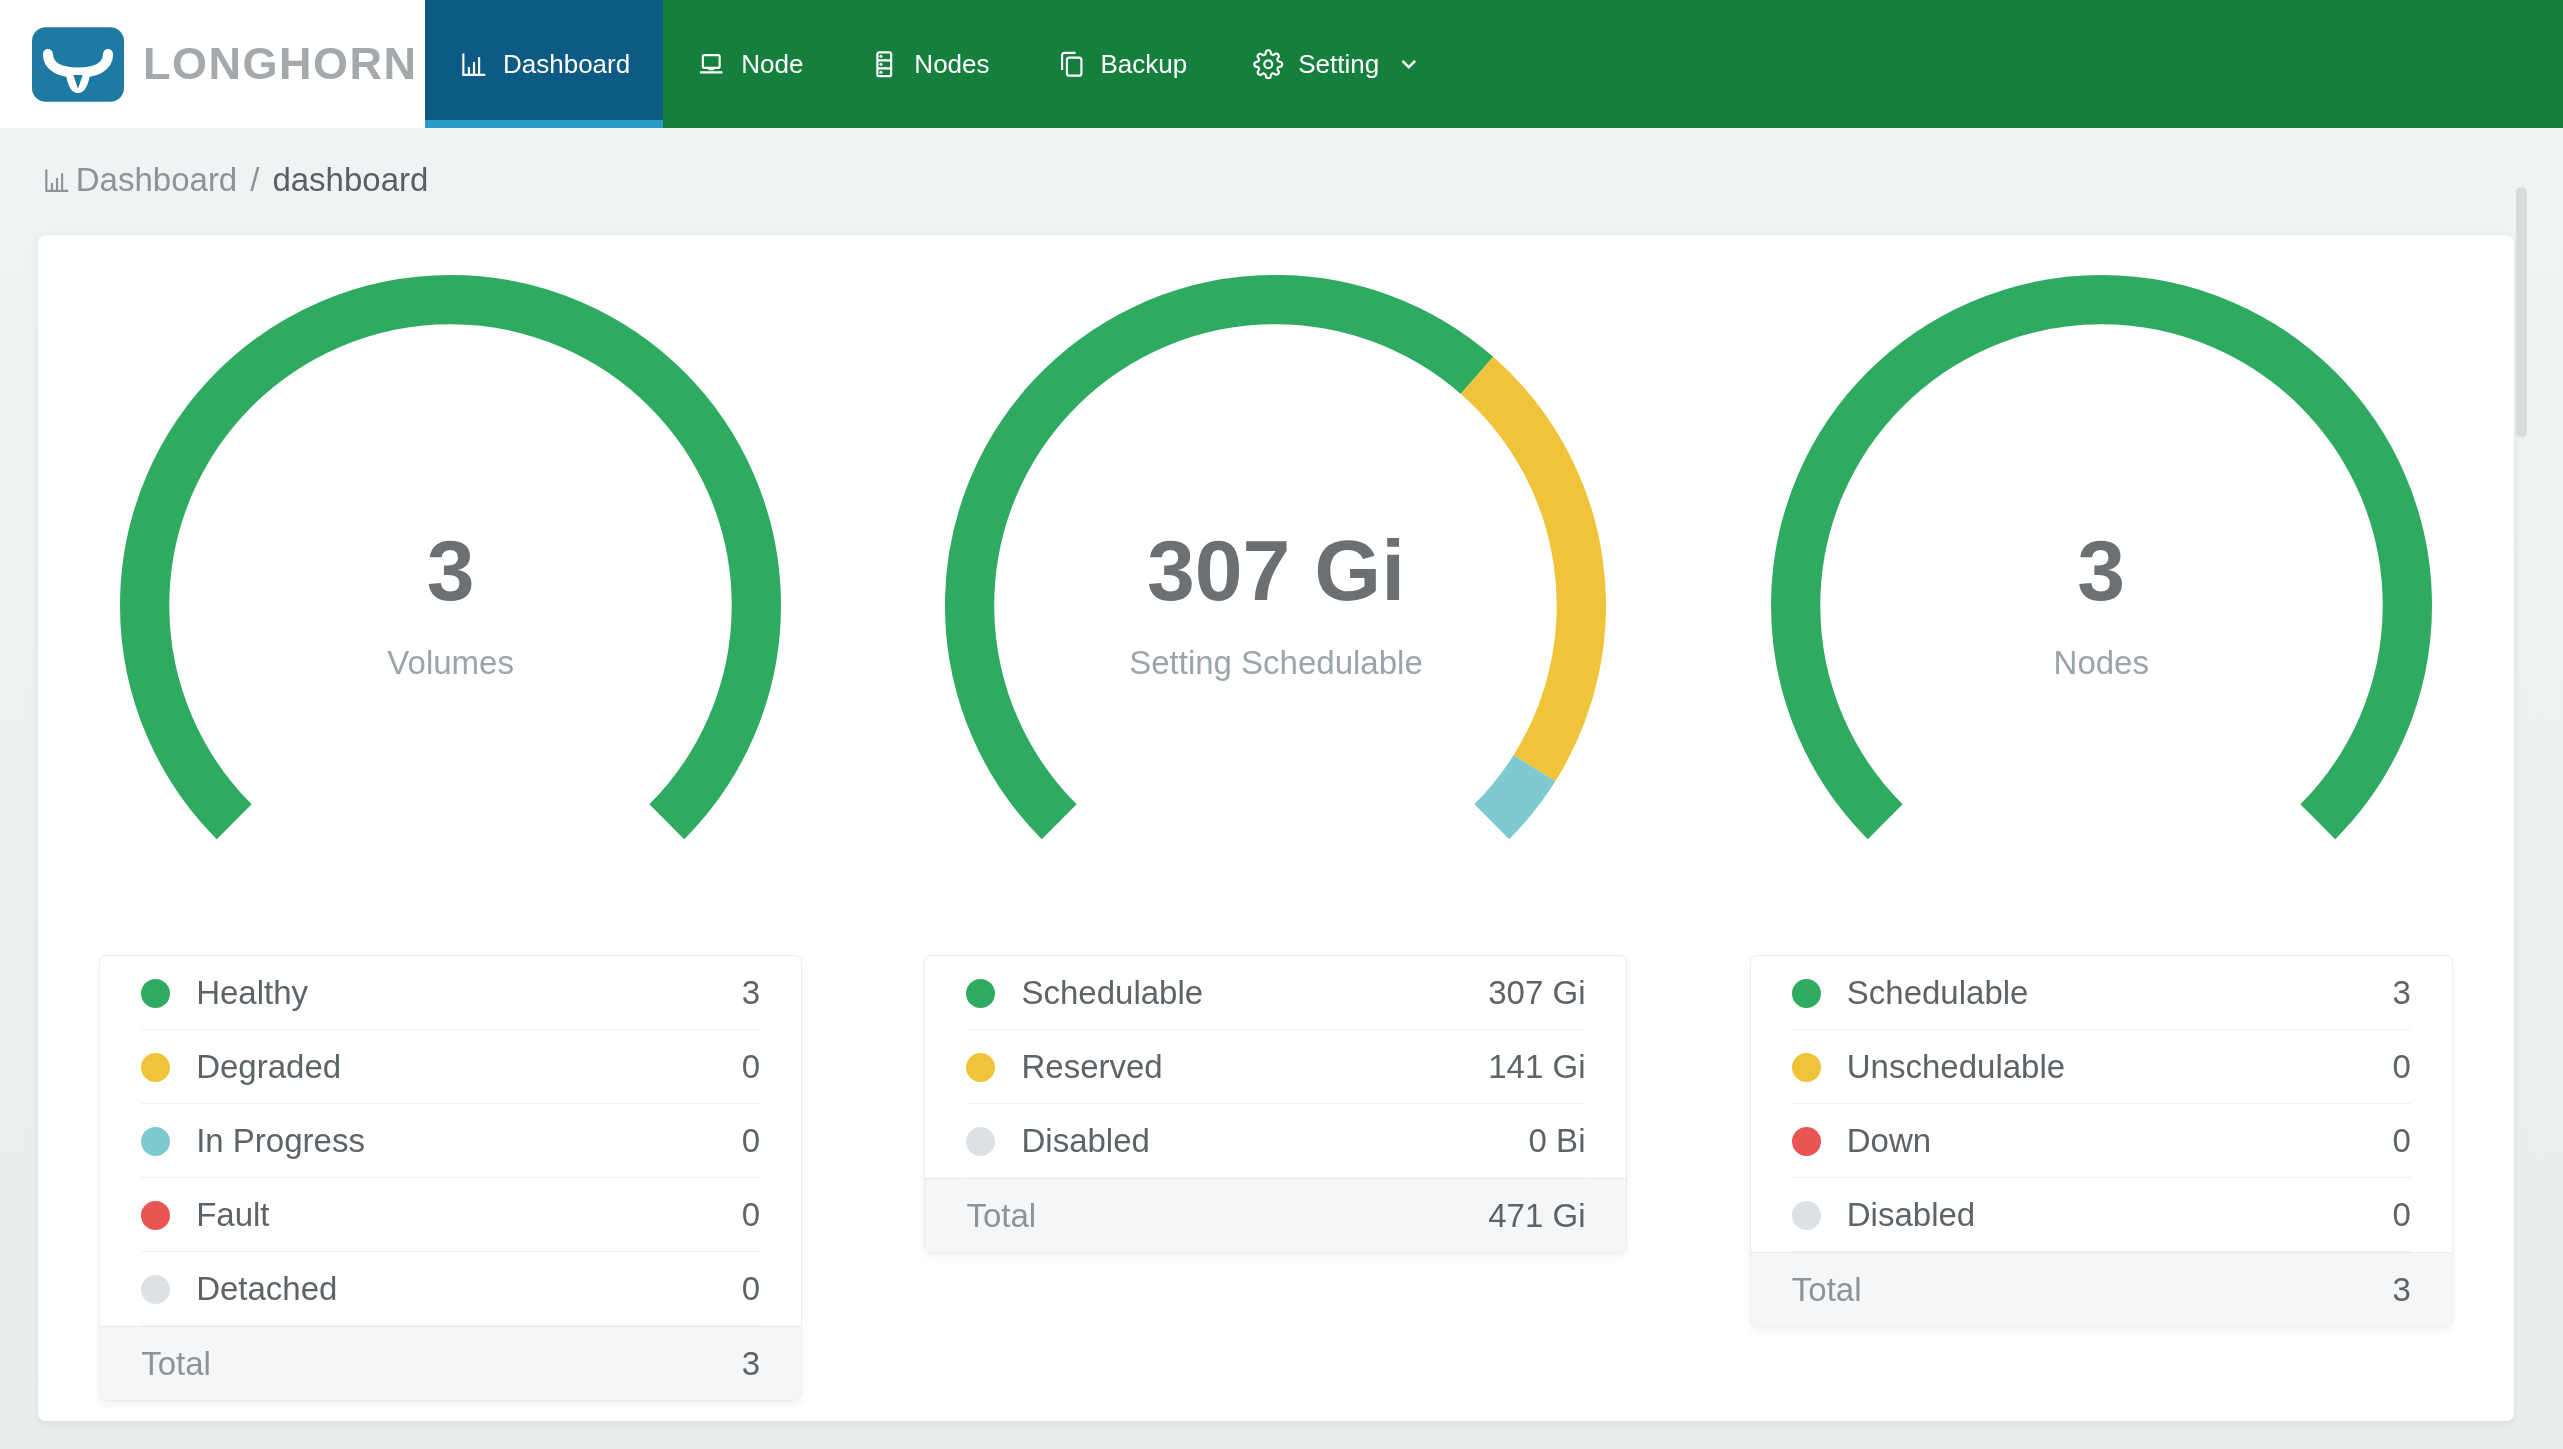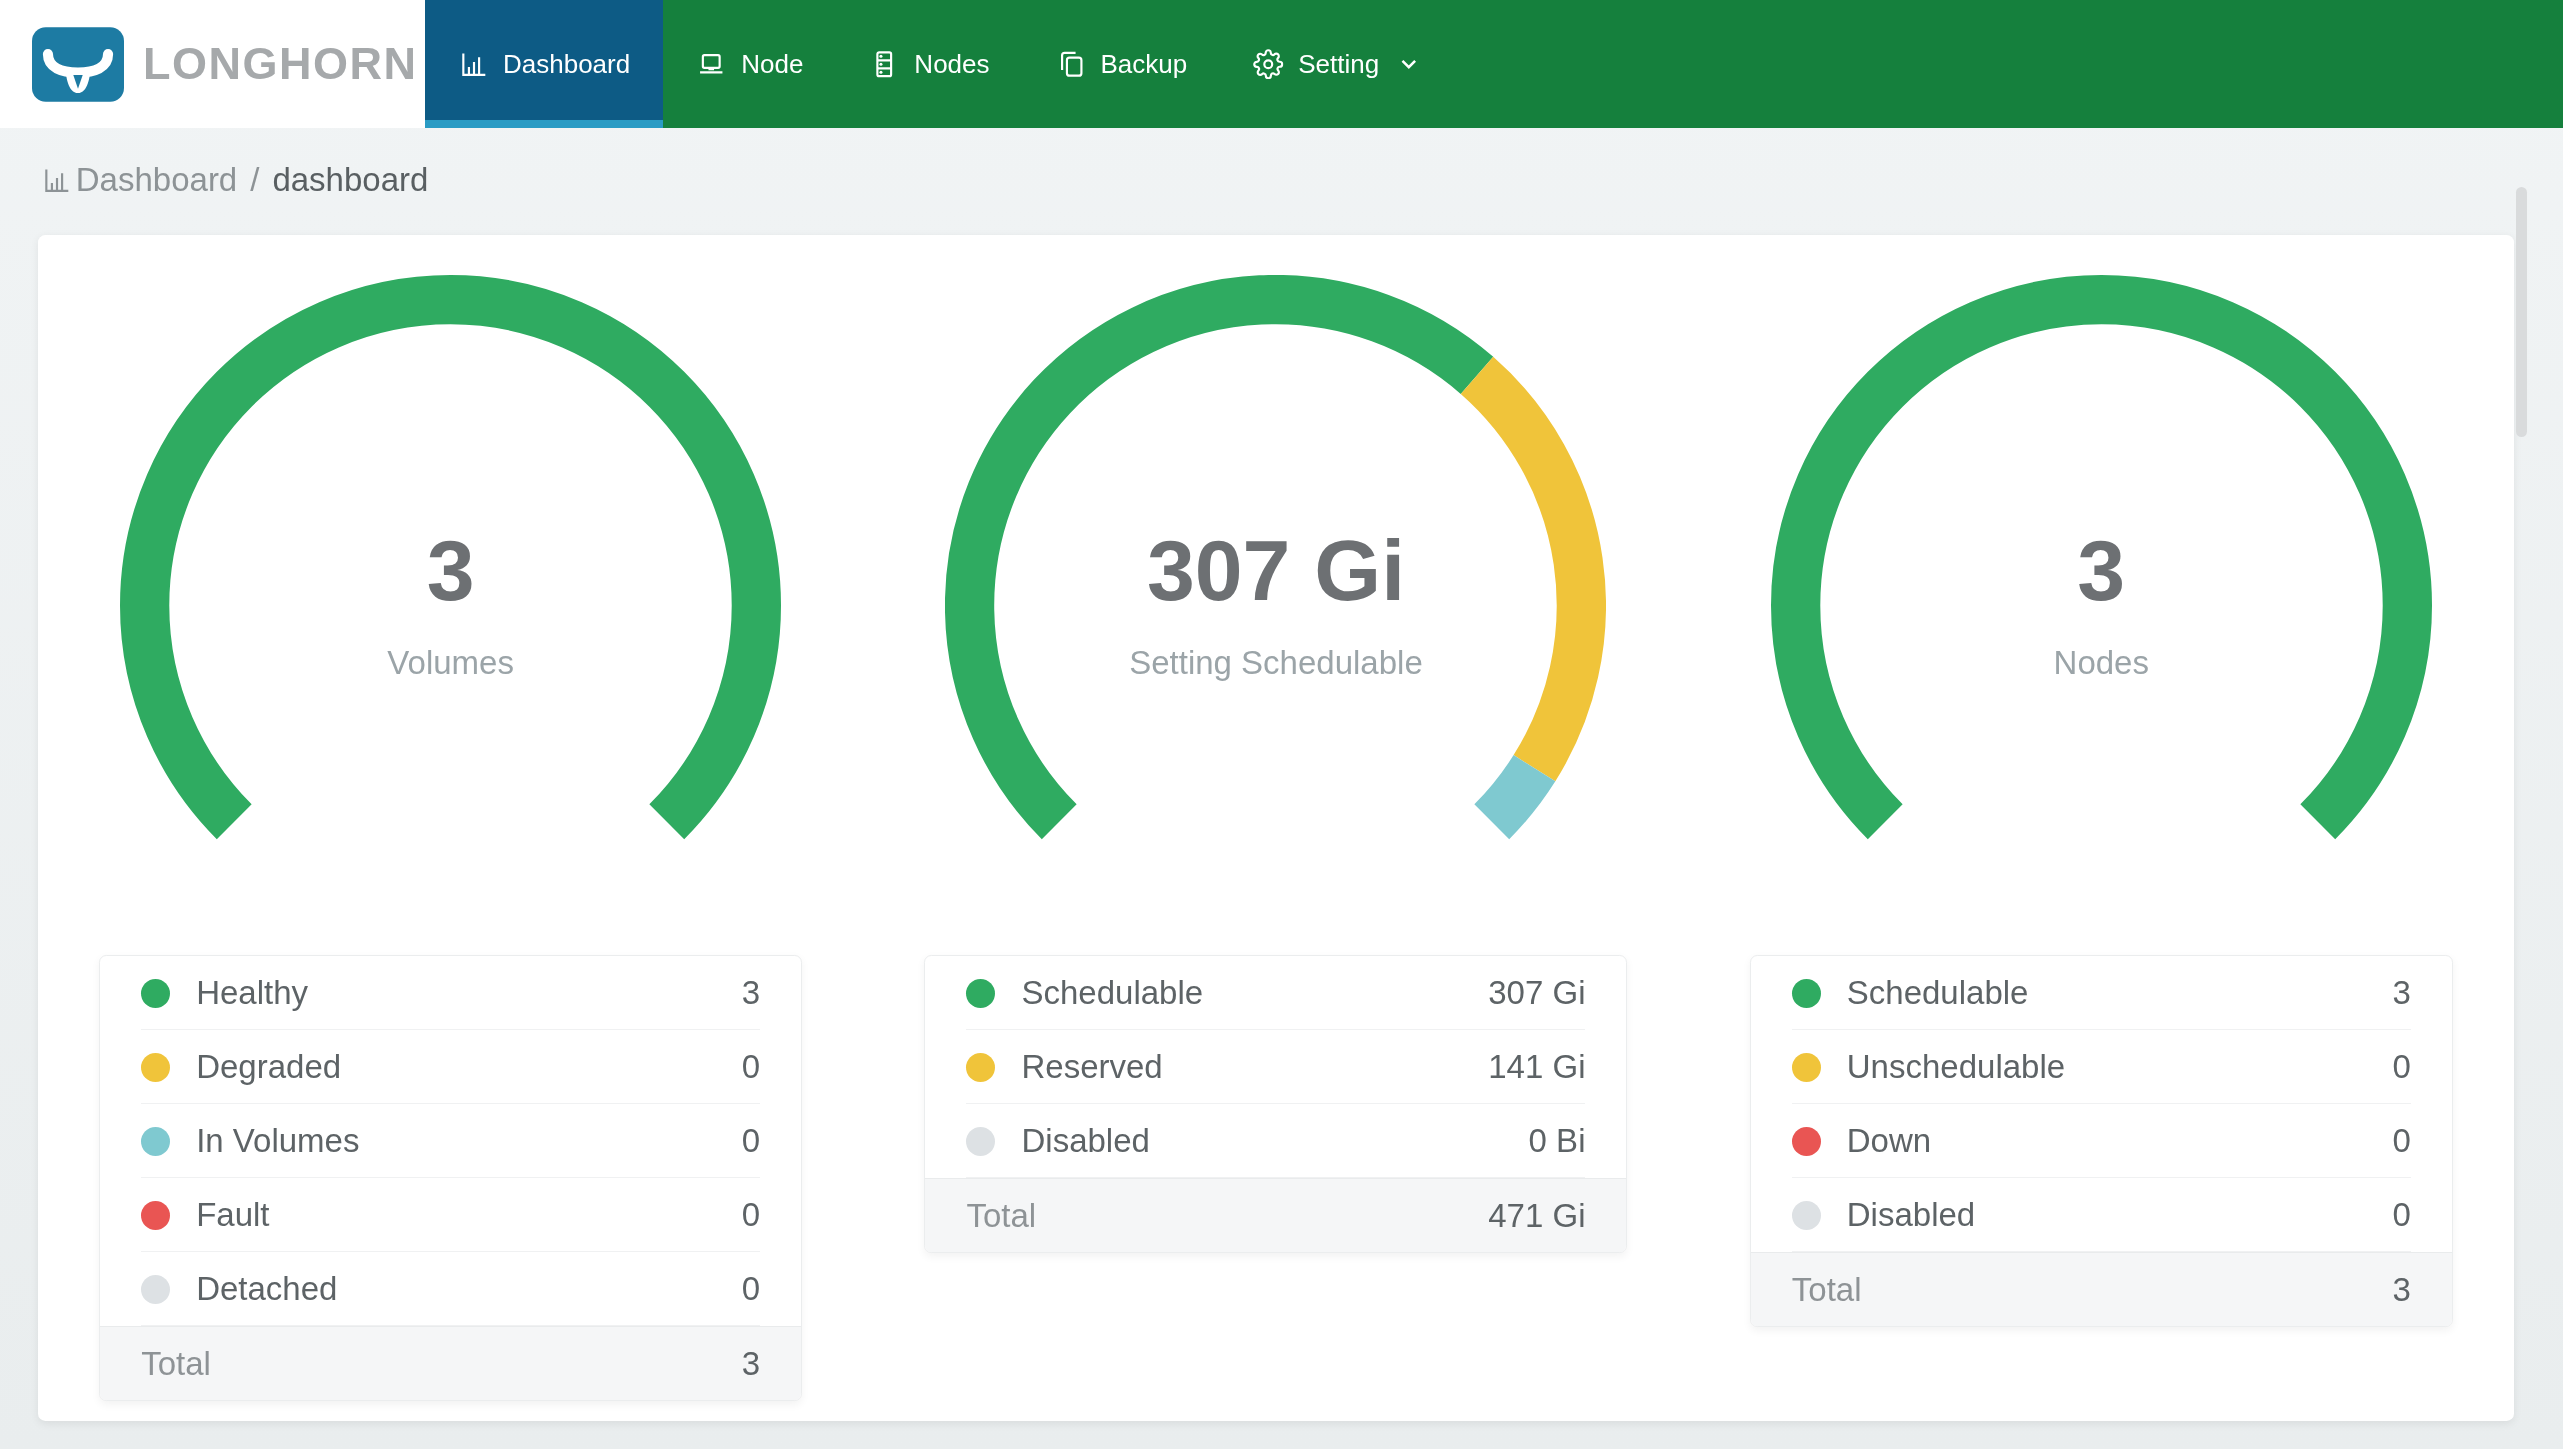--- a/index.html
+++ b/index.html
@@ -176,21 +176,21 @@
             <span class="l-label">Healthy</span>
             <span class="l-value">3</span>
           </div>
           <div class="legend-row">
             <span class="dot" style="background: rgb(240, 196, 58);"></span>
             <span class="l-label">Degraded</span>
             <span class="l-value">0</span>
           </div>
           <div class="legend-row">
             <span class="dot" style="background: rgb(127, 201, 208);"></span>
-            <span class="l-label">In Volumes</span>
+            <span class="l-label">In Progress</span>
             <span class="l-value">0</span>
           </div>
           <div class="legend-row">
             <span class="dot" style="background: rgb(233, 85, 83);"></span>
             <span class="l-label">Fault</span>
             <span class="l-value">0</span>
           </div>
           <div class="legend-row">
             <span class="dot" style="background: rgb(221, 225, 228);"></span>
             <span class="l-label">Detached</span>

